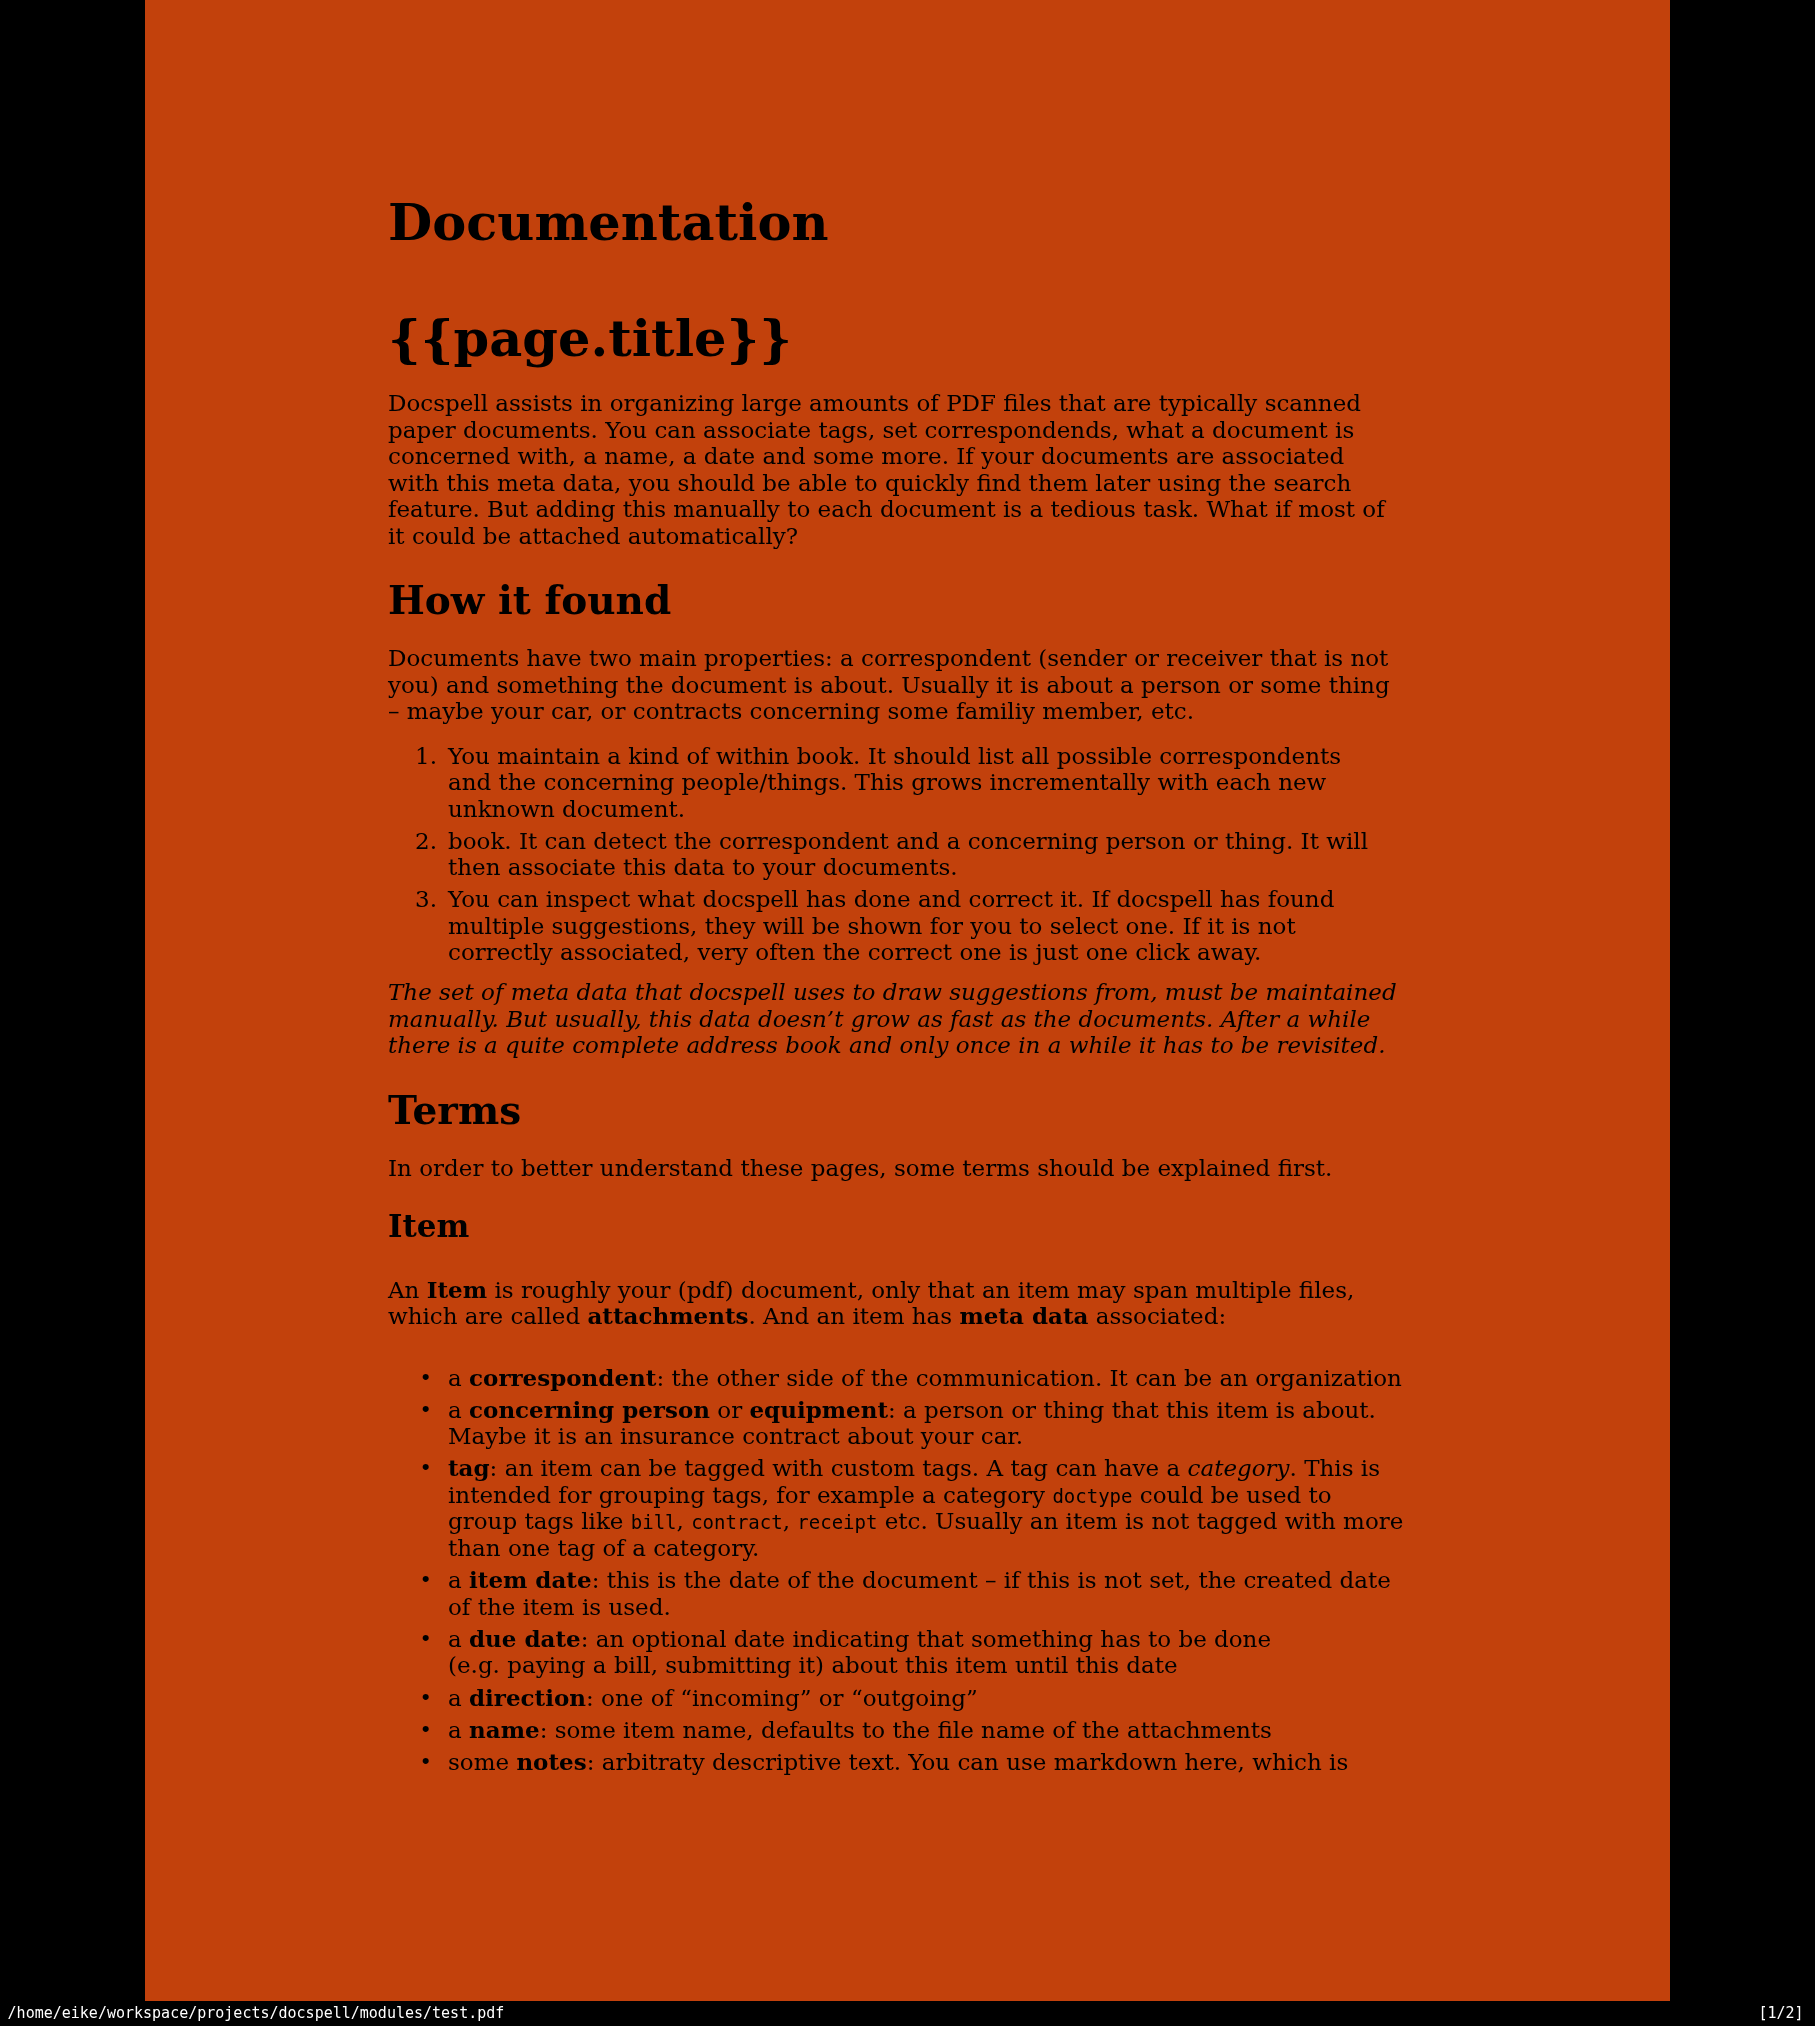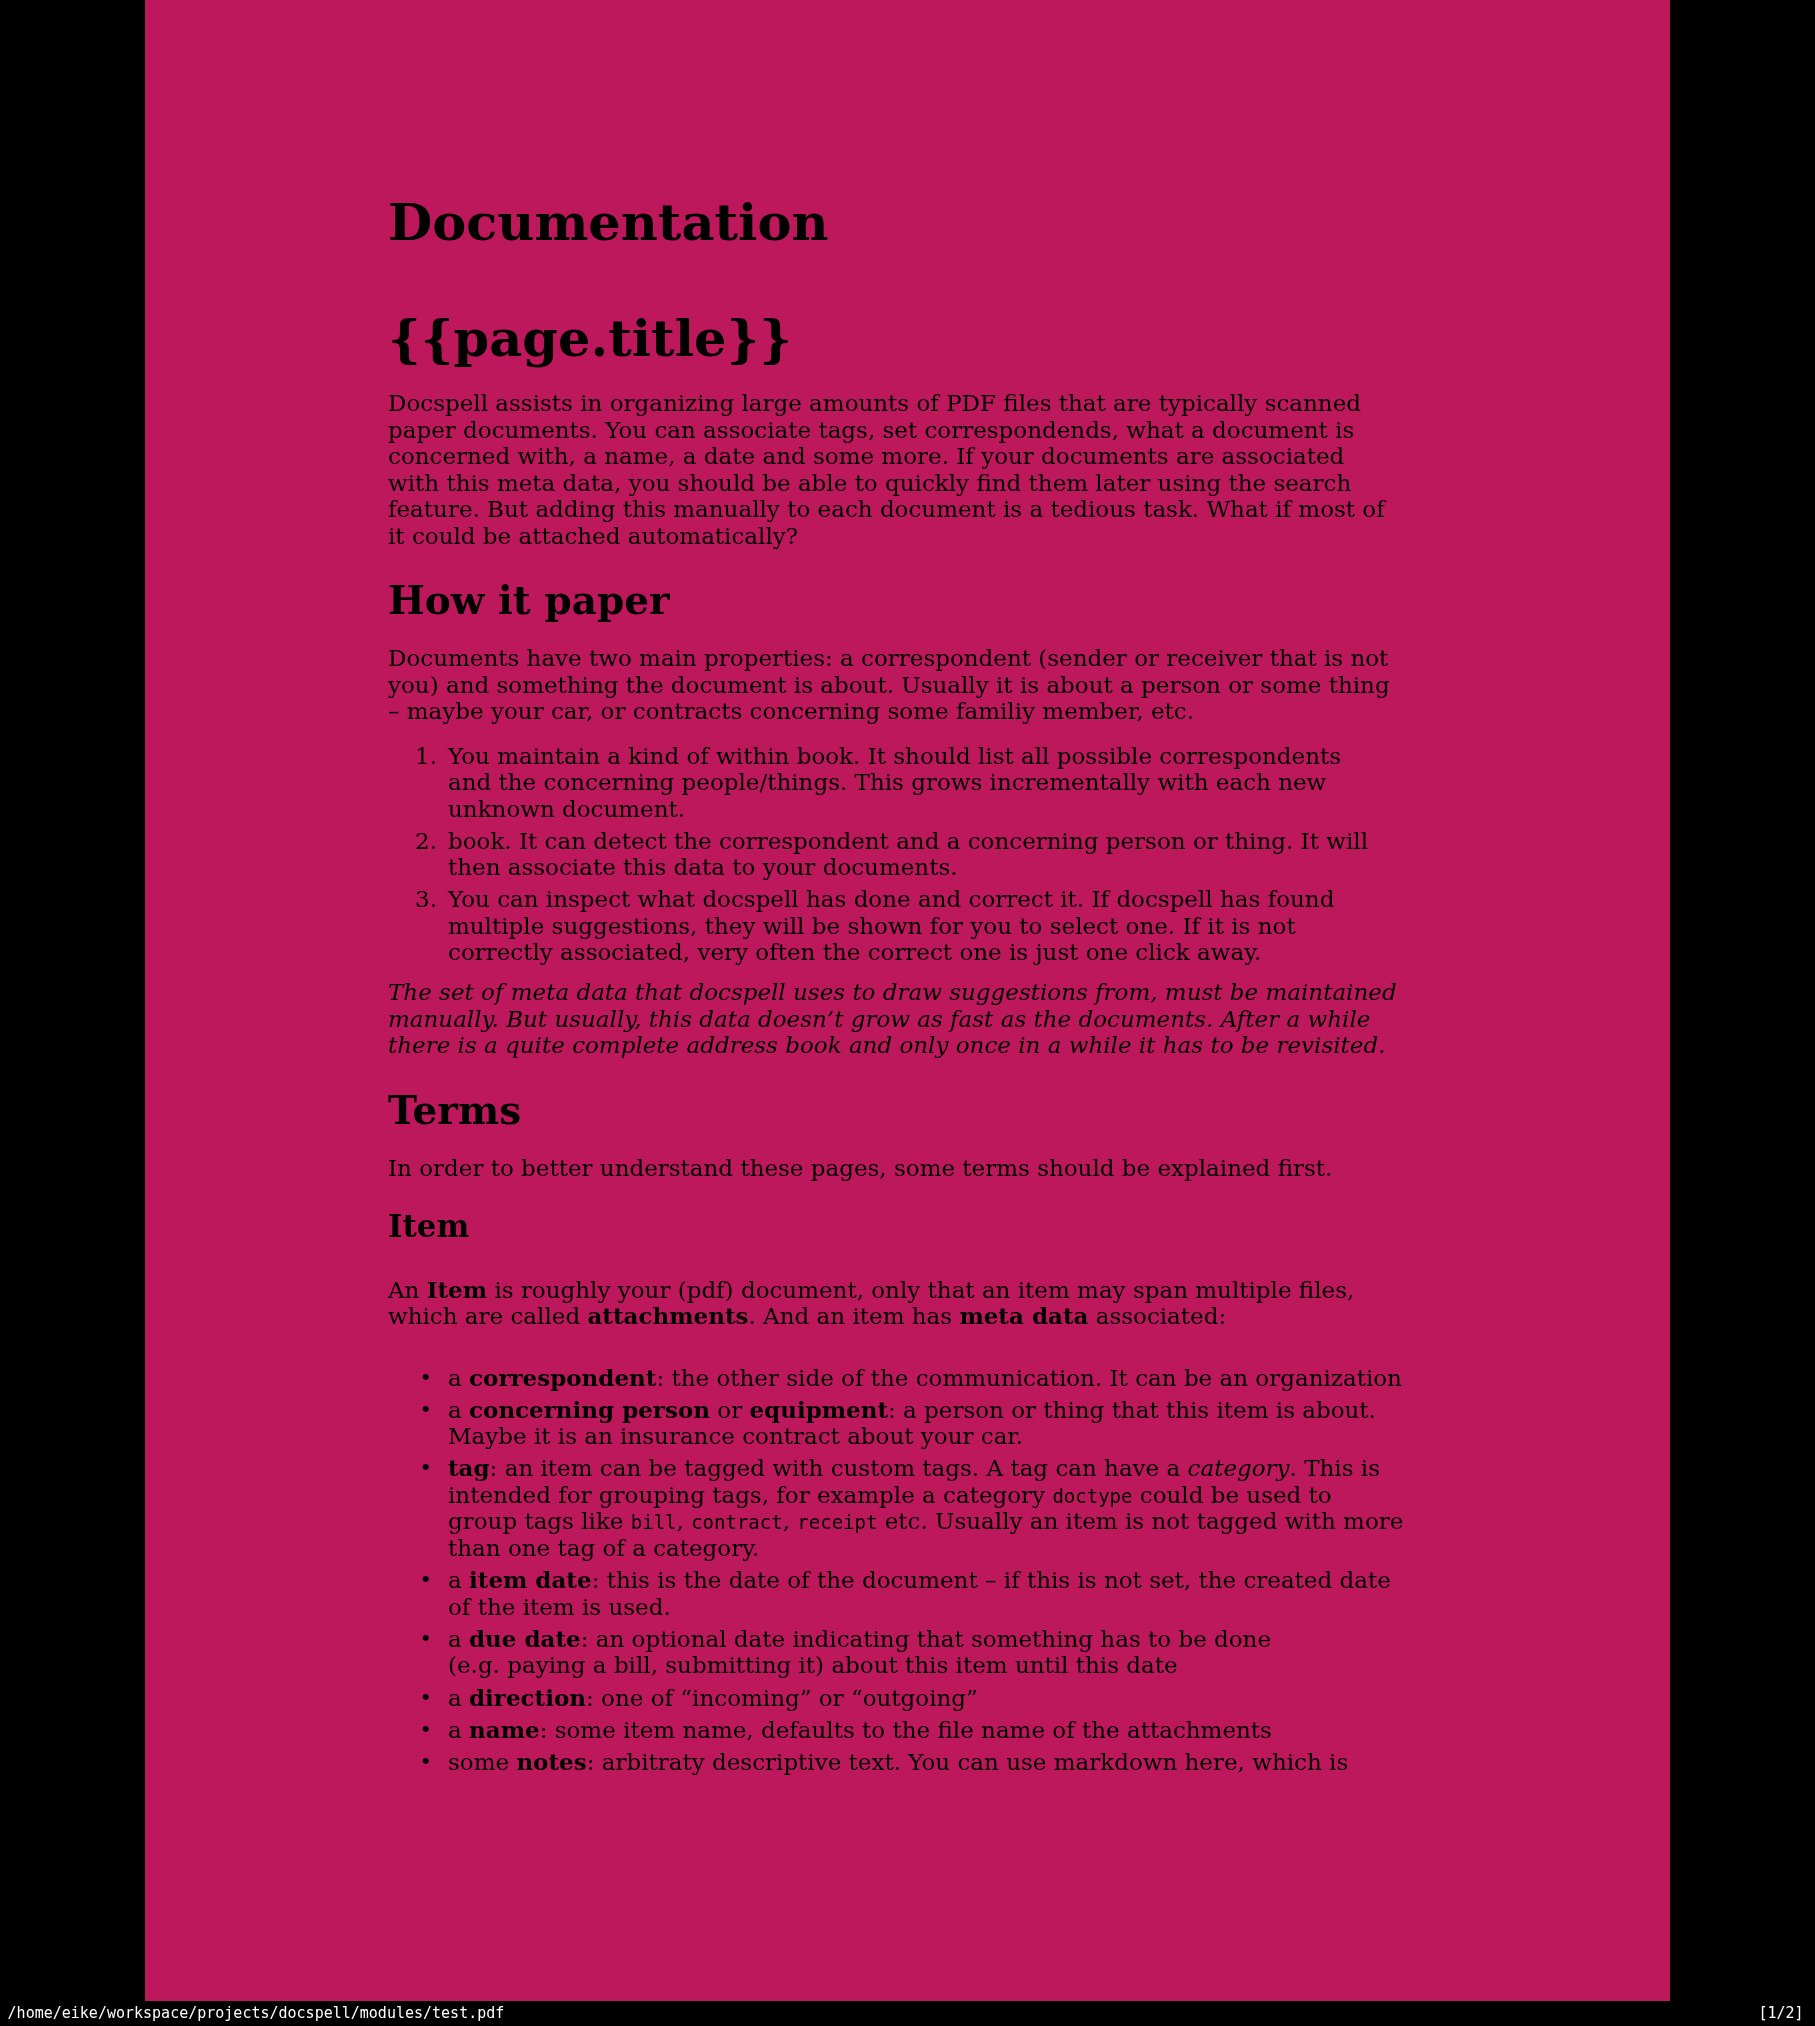--- a/index.html
+++ b/index.html
@@ -10,21 +10,21 @@
     background: #000;
     overflow: hidden;
     font-family: "DejaVu Serif", serif;
   }
   .page {
     position: absolute;
     left: 145px;
     top: 0;
     width: 1525px;
     height: 2002px;
-    background: #be185d;
+    background: #c2410c;
     overflow: hidden;
   }
   .doc {
     position: absolute;
     left: 243px;
     top: 0;
     width: 1098px;
     color: #000000;
     font-size: 23px;
   }
@@ -97,21 +97,21 @@
         <div class="h1 first">Documentation</div>
         <div class="h1">{{page.title}}</div>
         <div class="para">
           <div class="line"><span>Docspell assists in organizing large amounts of PDF files that are typically scanned</span></div>
           <div class="line"><span>paper documents. You can associate tags, set correspondends, what a document is</span></div>
           <div class="line"><span>concerned with, a name, a date and some more. If your documents are associated</span></div>
           <div class="line"><span>with this meta data, you should be able to quickly find them later using the search</span></div>
           <div class="line"><span>feature. But adding this manually to each document is a tedious task. What if most of</span></div>
           <div class="line"><span>it could be attached automatically?</span></div>
         </div>
-        <div class="h2">How it paper</div>
+        <div class="h2">How it found</div>
         <div class="para">
           <div class="line"><span>Documents have two main properties: a correspondent (sender or receiver that is not</span></div>
           <div class="line"><span>you) and something the document is about. Usually it is about a person or some thing</span></div>
           <div class="line"><span>– maybe your car, or contracts concerning some familiy member, etc.</span></div>
         </div>
         <div class="olist">
           <div class="litem">
             <span class="marker">1.</span>
             <div class="line"><span>You maintain a kind of within book. It should list all possible correspondents</span></div>
             <div class="line"><span>and the concerning people/things. This grows incrementally with each new</span></div>

